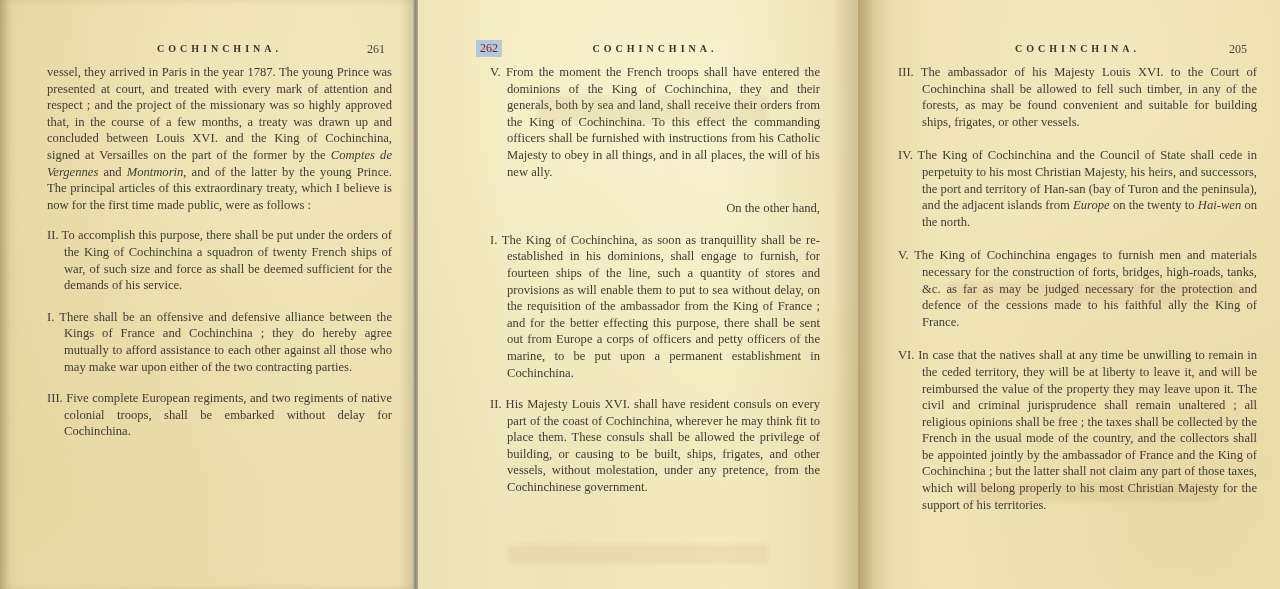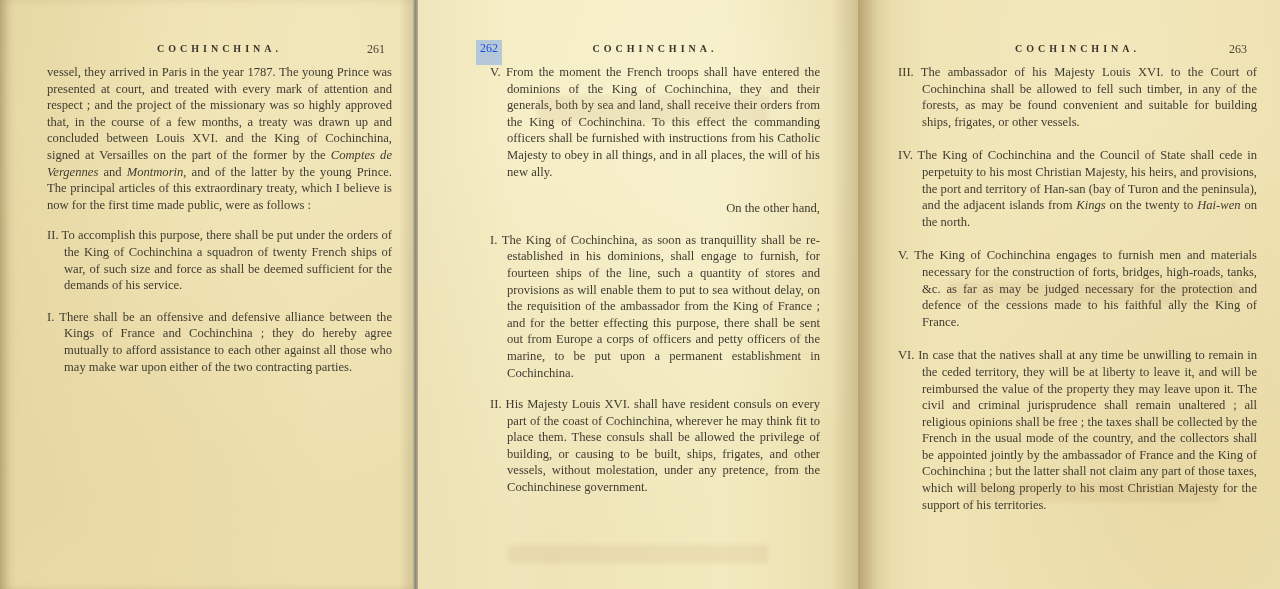--- a/index.html
+++ b/index.html
@@ -41,21 +41,21 @@
   }
   .page-right::before { content:""; position:absolute; top:0; left:0; bottom:0; width:34px;
     background:linear-gradient(to right, rgba(110,85,40,0.30), rgba(110,85,40,0.10) 45%, transparent); pointer-events:none; }
 
   .header { position:relative; height:17px; margin-bottom:7px; text-align:center; }
   .title { font-size:10px; font-weight:bold; letter-spacing:4px; color:#39352b; white-space:nowrap; }
   .pagenum { position:absolute; top:1px; font-size:12px; color:#494436; }
   .pn-left261  { right:7px; }
   .pn-left262  { left:-14px; top:0; }
   .pn-right263 { right:10px; }
-  .hl { background:#b5c8da; padding:0 4px 8px; color:#1d4ed8; }
+  .hl { background:#b5c8da; padding:0 4px 0; color:#7f1d1d; }
 
   .bodytext { font-size:12.6px; line-height:16.6px; }
   .para { margin:0 0 14px 0; text-align:justify; }
   .article { margin:0 0 15px 0; }
   .page-right .article { margin-bottom:17px; }
   .atext { margin:0; text-align:justify; padding-left:17px; text-indent:-17px; }
   .atext.wide { padding-left:24px; text-indent:-24px; }
   .numeral { white-space:nowrap; }
   .subhead { text-align:right; margin:20px 0 15px 0; }
   i { font-style:italic; }
@@ -75,20 +75,24 @@
     </div>
     <p class="para"><span>vessel, they arrived in Paris in the year 1787.  The young Prince was presented at court, and treated with every mark of attention and respect ; and the project of the missionary was so highly approved that, in the course of a few months, a treaty was drawn up and concluded between Louis XVI. and the King of Cochinchina, signed at Versailles on the part of the former by the </span><i>Comptes de Vergennes</i><span> and </span><i>Montmorin</i><span>, and of the latter by the young Prince.  The principal articles of this extraordinary treaty, which I believe is now for the first time made public, were as follows :</span></p>
 
     <div class="article">
       <p class="atext"><span class="numeral">II.</span>
 <span>To accomplish this purpose, there shall be put under the orders of the King of Cochinchina a squadron of twenty French ships of war, of such size and force as shall be deemed sufficient for the demands of his service.</span></p>
     </div>
     <div class="article">
       <p class="atext"><span class="numeral">I.</span>
 <span>There shall be an offensive and defensive alliance between the Kings of France and Cochinchina ; they do hereby agree mutually to afford assistance to each other against all those who may make war upon either of the two contracting parties.</span></p>
+    </div>
+    <div class="article">
+      <p class="atext"><span class="numeral">III.</span>
+<span>Five complete European regiments, and two regiments of native colonial troops, shall be embarked without delay for Cochinchina.</span></p>
     </div>
   </div>
 
   <div class="gutter"></div>
 
   <div class="page page-middle bodytext">
     <div class="ghost" style="left:120px; top:96px; width:230px; height:26px;"></div>
     <div class="ghost" style="left:90px; top:545px; width:260px; height:18px;"></div>
     <div class="header">
       <span class="pagenum pn-left262 hl">262</span>
@@ -110,30 +114,30 @@
       <p class="atext"><span class="numeral">II.</span>
 <span>His Majesty Louis XVI. shall have resident consuls on every part of the coast of Cochinchina, wherever he may think fit to place them.  These consuls shall be allowed the privilege of building, or causing to be built, ships, frigates, and other vessels, without molestation, under any pretence, from the Cochinchinese government.</span></p>
     </div>
   </div>
 
   <div class="page page-right bodytext">
     <div class="ghost" style="left:90px; top:282px; width:290px; height:22px;"></div>
     <div class="ghost" style="left:110px; top:482px; width:250px; height:20px;"></div>
     <div class="header">
       <span class="title">COCHINCHINA.</span>
-      <span class="pagenum pn-right263">263</span>
+      <span class="pagenum pn-right263">205</span>
     </div>
 
     <div class="article">
       <p class="atext wide"><span class="numeral">III.</span>
 <span>The ambassador of his Majesty Louis XVI. to the Court of Cochinchina shall be allowed to fell such timber, in any of the forests, as may be found convenient and suitable for building ships, frigates, or other vessels.</span></p>
     </div>
     <div class="article">
       <p class="atext wide"><span class="numeral">IV.</span>
-<span>The King of Cochinchina and the Council of State shall cede in perpetuity to his most Christian Majesty, his heirs, and provisions, the port and territory of Han-san (bay of Turon and the peninsula), and the adjacent islands from </span><i>Kings</i><span> on the twenty to </span><i>Hai-wen</i><span> on the north.</span></p>
+<span>The King of Cochinchina and the Council of State shall cede in perpetuity to his most Christian Majesty, his heirs, and successors, the port and territory of Han-san (bay of Turon and the peninsula), and the adjacent islands from </span><i>Europe</i><span> on the twenty to </span><i>Hai-wen</i><span> on the north.</span></p>
     </div>
     <div class="article">
       <p class="atext wide"><span class="numeral">V.</span>
 <span>The King of Cochinchina engages to furnish men and materials necessary for the construction of forts, bridges, high-roads, tanks, &amp;c. as far as may be judged necessary for the protection and defence of the cessions made to his faithful ally the King of France.</span></p>
     </div>
     <div class="article">
       <p class="atext wide"><span class="numeral">VI.</span>
 <span>In case that the natives shall at any time be unwilling to remain in the ceded territory, they will be at liberty to leave it, and will be reimbursed the value of the property they may leave upon it.  The civil and criminal jurisprudence shall remain unaltered ; all religious opinions shall be free ; the taxes shall be collected by the French in the usual mode of the country, and the collectors shall be appointed jointly by the ambassador of France and the King of Cochinchina ; but the latter shall not claim any part of those taxes, which will belong properly to his most Christian Majesty for the support of his territories.</span></p>
     </div>
   </div>

